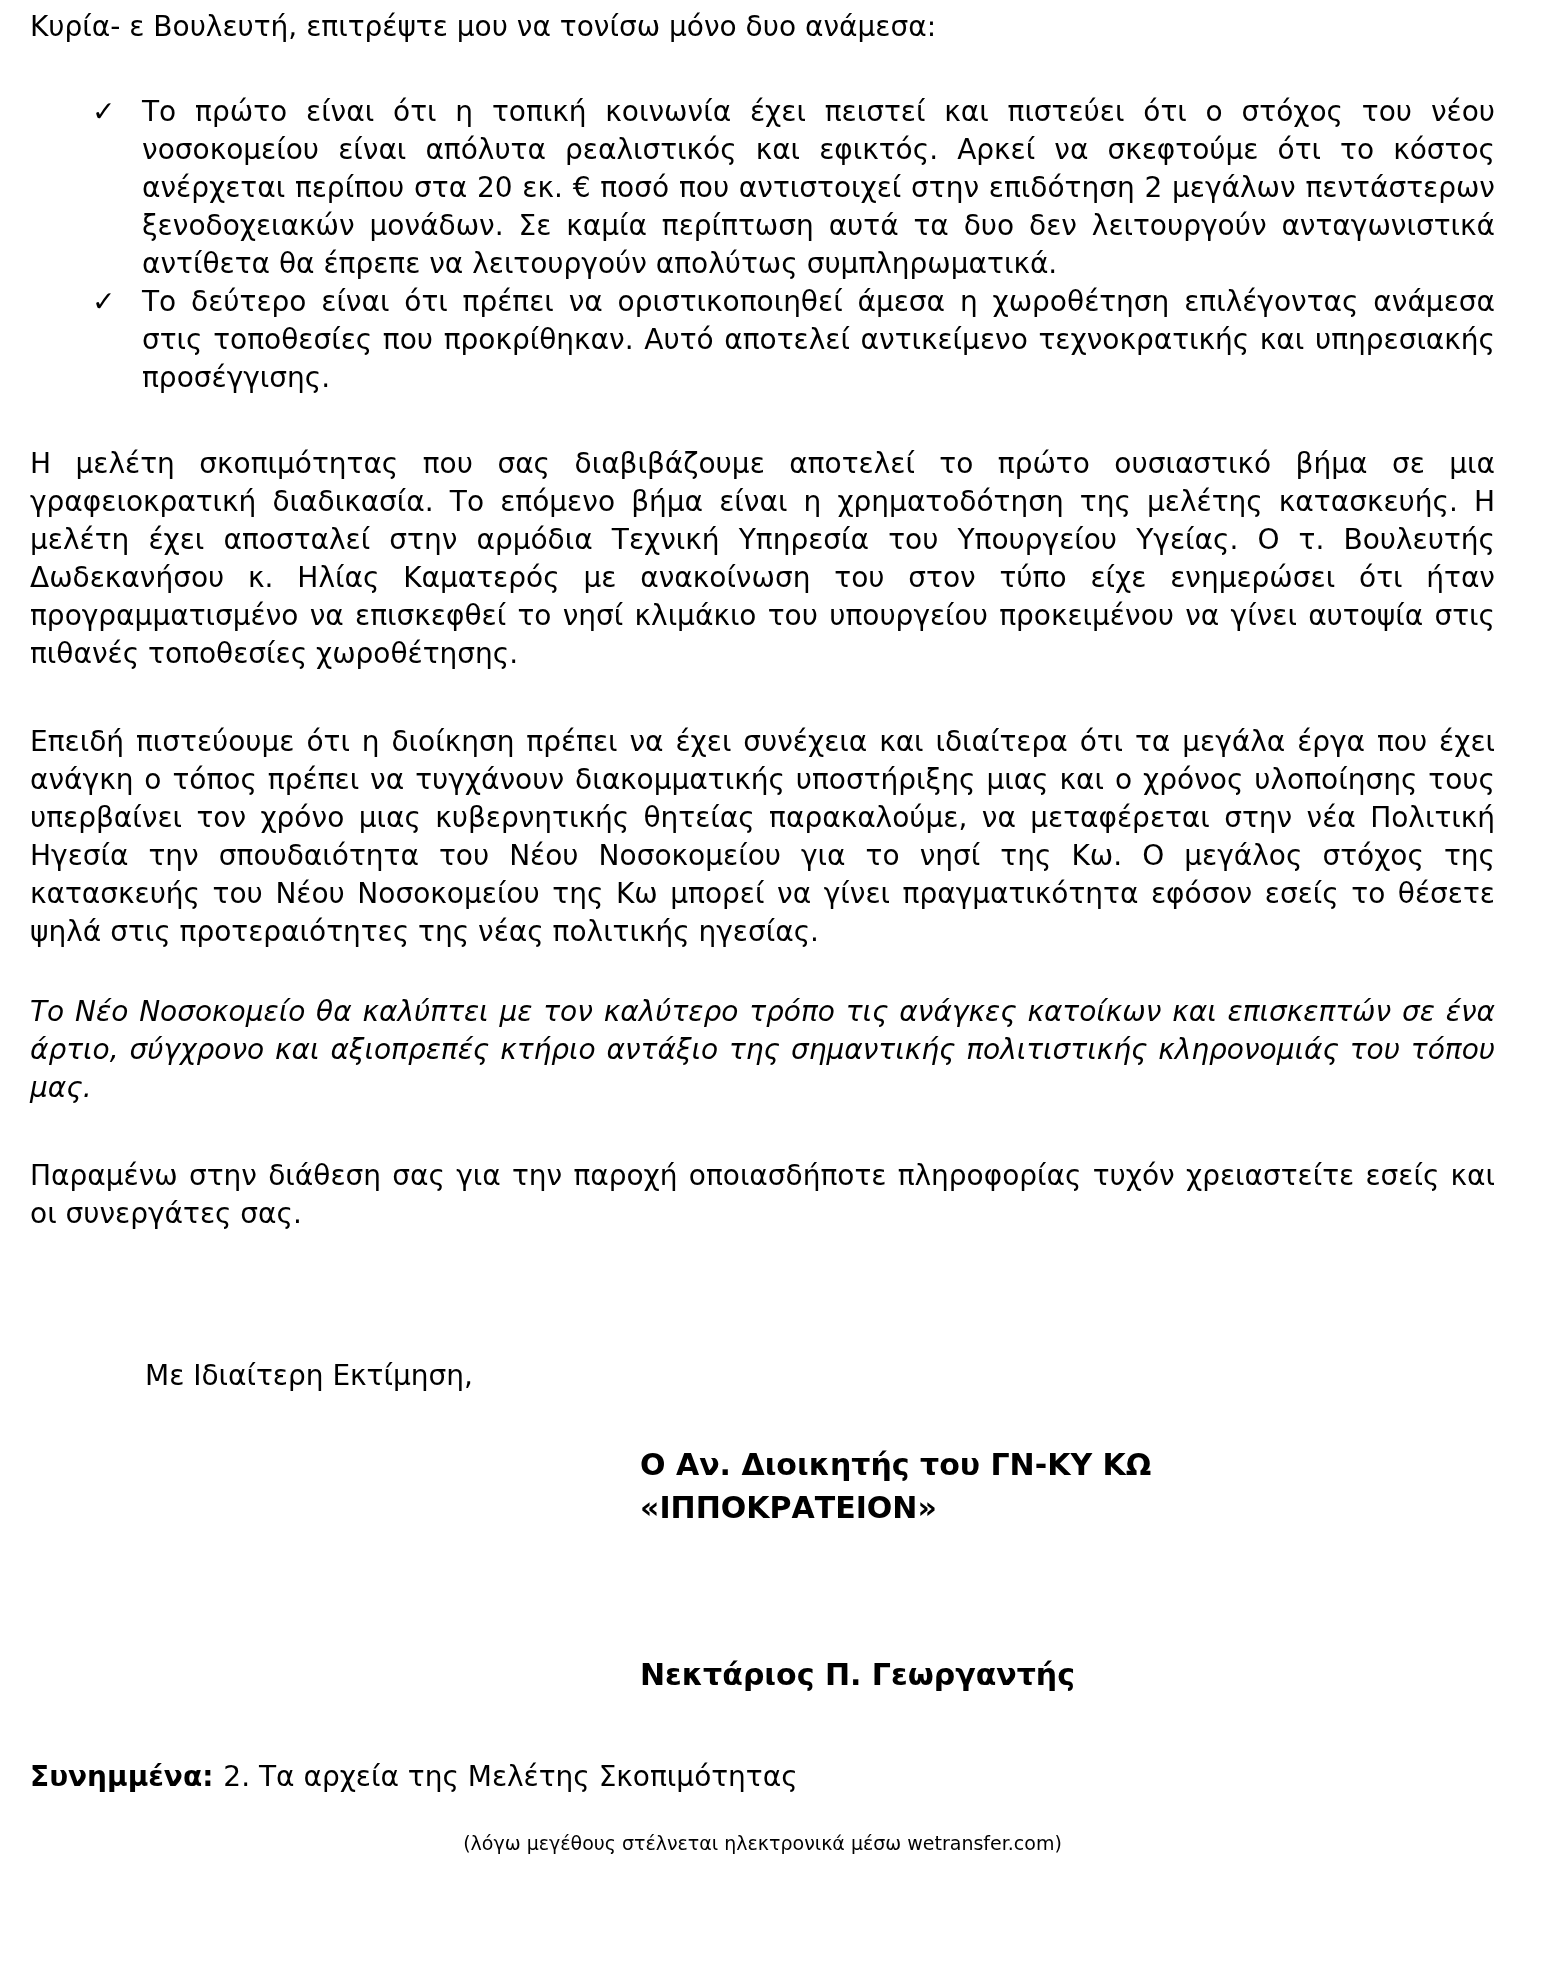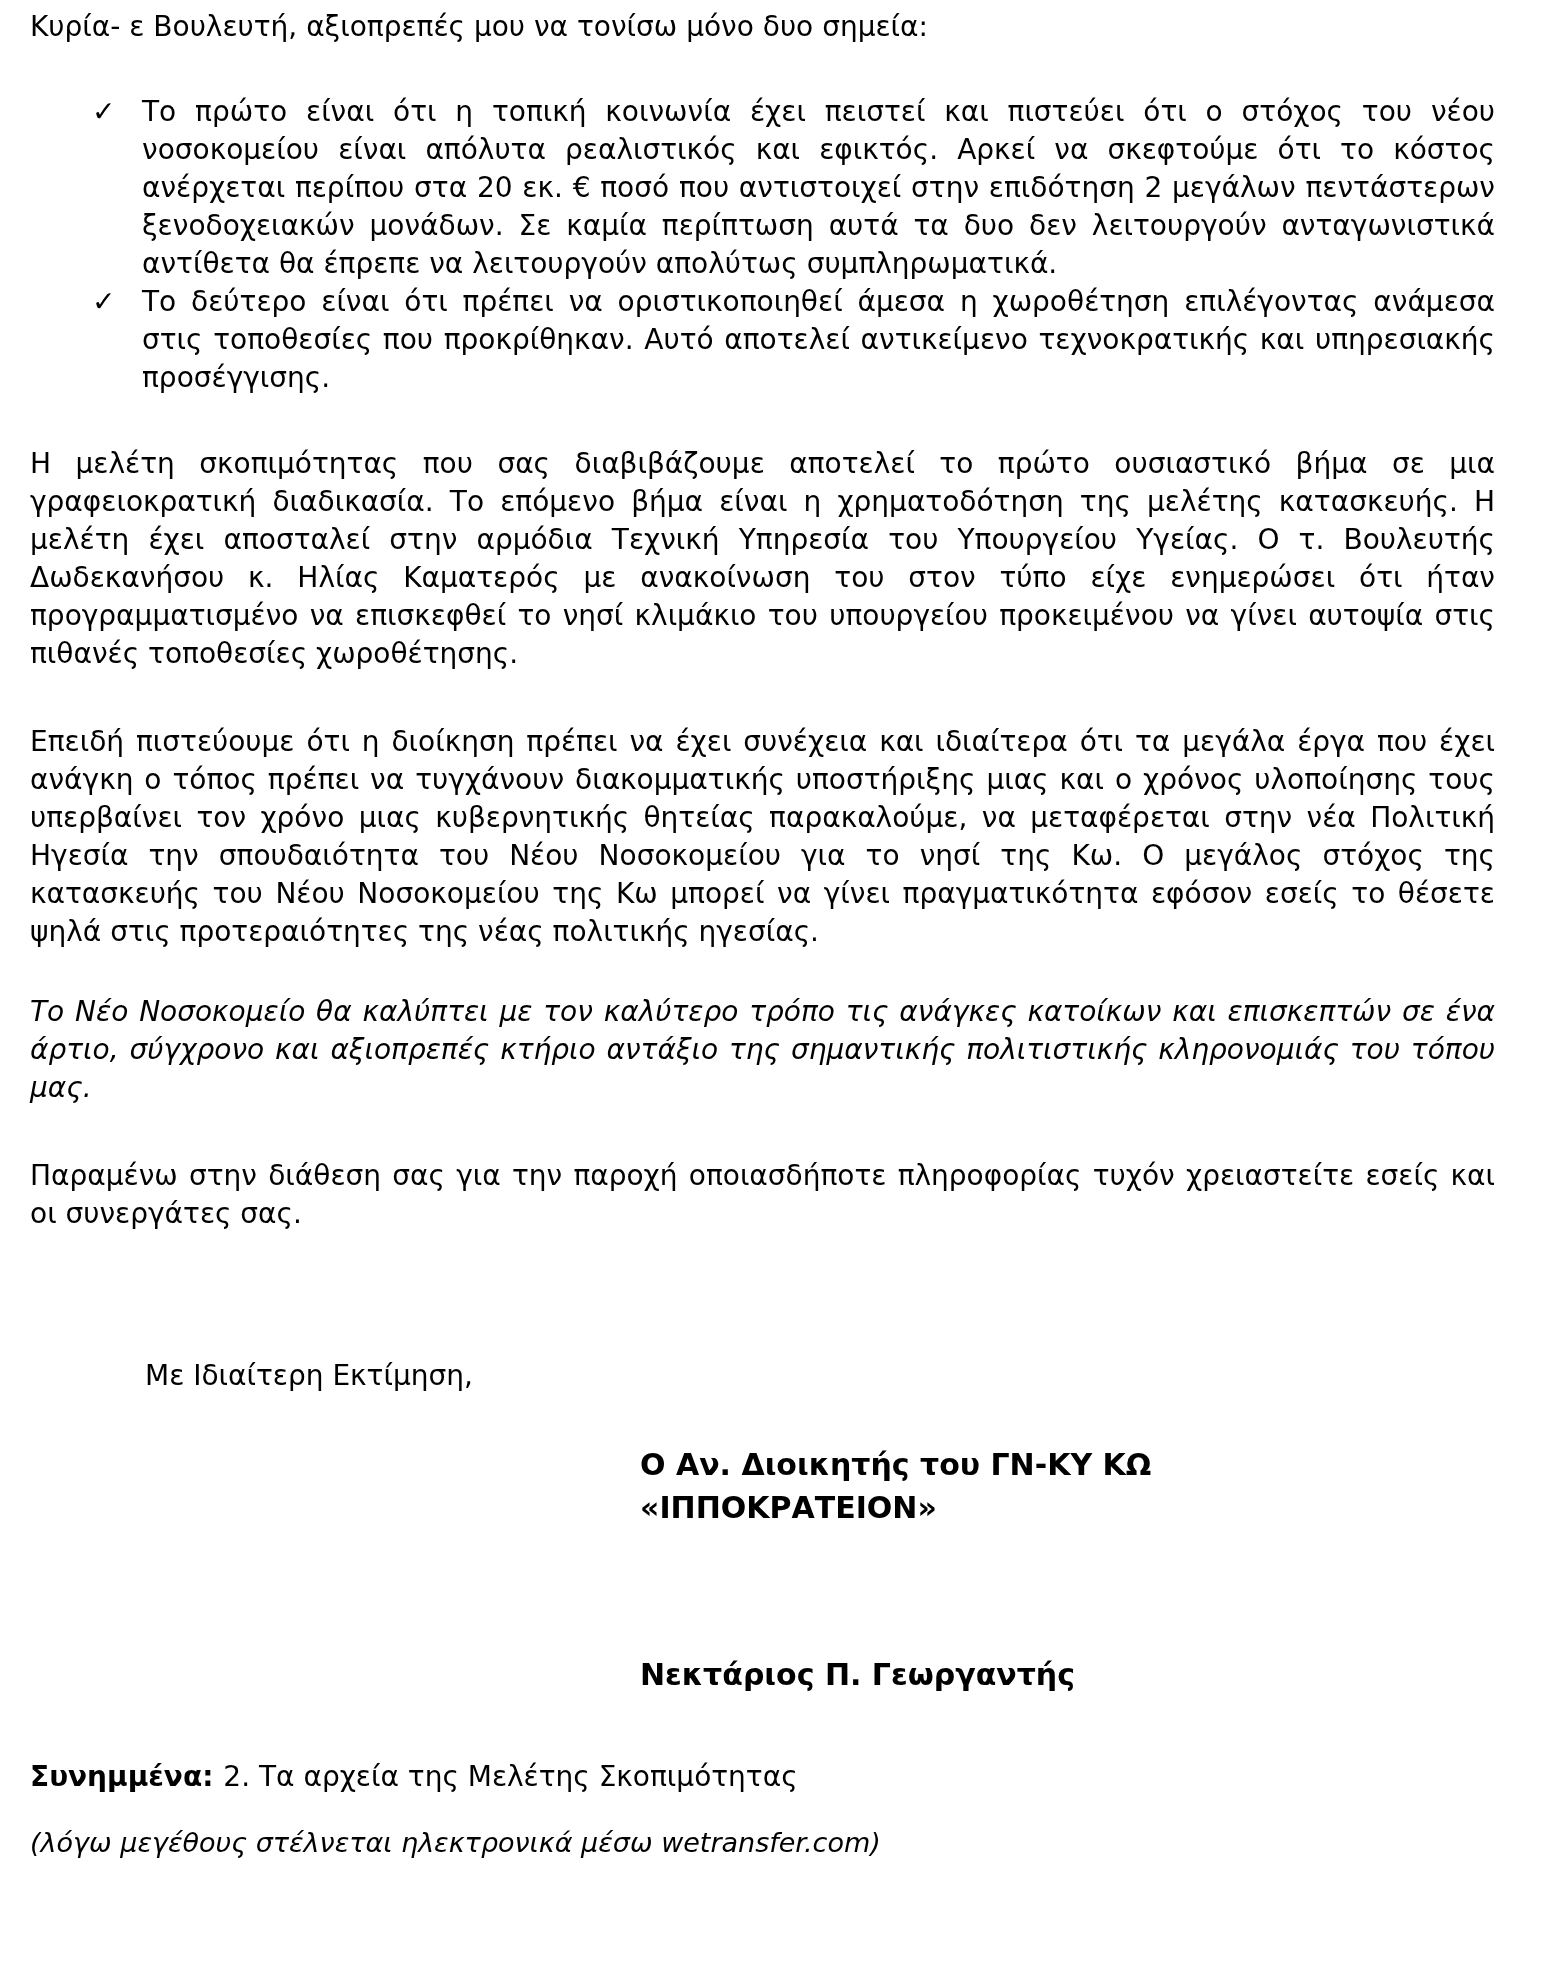--- a/index.html
+++ b/index.html
@@ -76,31 +76,30 @@
     text-align: left;
   }
   .attachments .label {
     font-weight: bold;
   }
   .attachments .value {
     margin-left: 10px;
   }
   .attachment-note {
     margin-top: 19px;
-    font-style: italic;
-    font-size: 27px;
-    text-align: left;
+    font-size: 19px;
+    text-align: center;
   }
 </style>
 </head>
 <body>
 
 <div class="page">
 
-  <p class="salutation">Κυρία- ε Βουλευτή, αξιοπρεπές μου να τονίσω μόνο δυο σημεία:</p>
+  <p class="salutation">Κυρία- ε Βουλευτή, επιτρέψτε μου να τονίσω μόνο δυο ανάμεσα:</p>
 
   <ul class="bullets">
     <li>
       <span class="marker">✓</span>
       <span>Το πρώτο είναι ότι η τοπική κοινωνία έχει πειστεί και πιστεύει ότι ο στόχος του νέου νοσοκομείου είναι απόλυτα ρεαλιστικός και εφικτός. Αρκεί να σκεφτούμε ότι το κόστος ανέρχεται περίπου στα 20 εκ. € ποσό που αντιστοιχεί στην επιδότηση 2 μεγάλων πεντάστερων ξενοδοχειακών μονάδων. Σε καμία περίπτωση αυτά τα δυο δεν λειτουργούν ανταγωνιστικά αντίθετα θα έπρεπε να λειτουργούν απολύτως συμπληρωματικά.</span>
     </li>
     <li>
       <span class="marker">✓</span>
       <span>Το δεύτερο είναι ότι πρέπει να οριστικοποιηθεί άμεσα η χωροθέτηση επιλέγοντας ανάμεσα στις τοποθεσίες που προκρίθηκαν. Αυτό αποτελεί αντικείμενο τεχνοκρατικής και υπηρεσιακής προσέγγισης.</span>
     </li>

